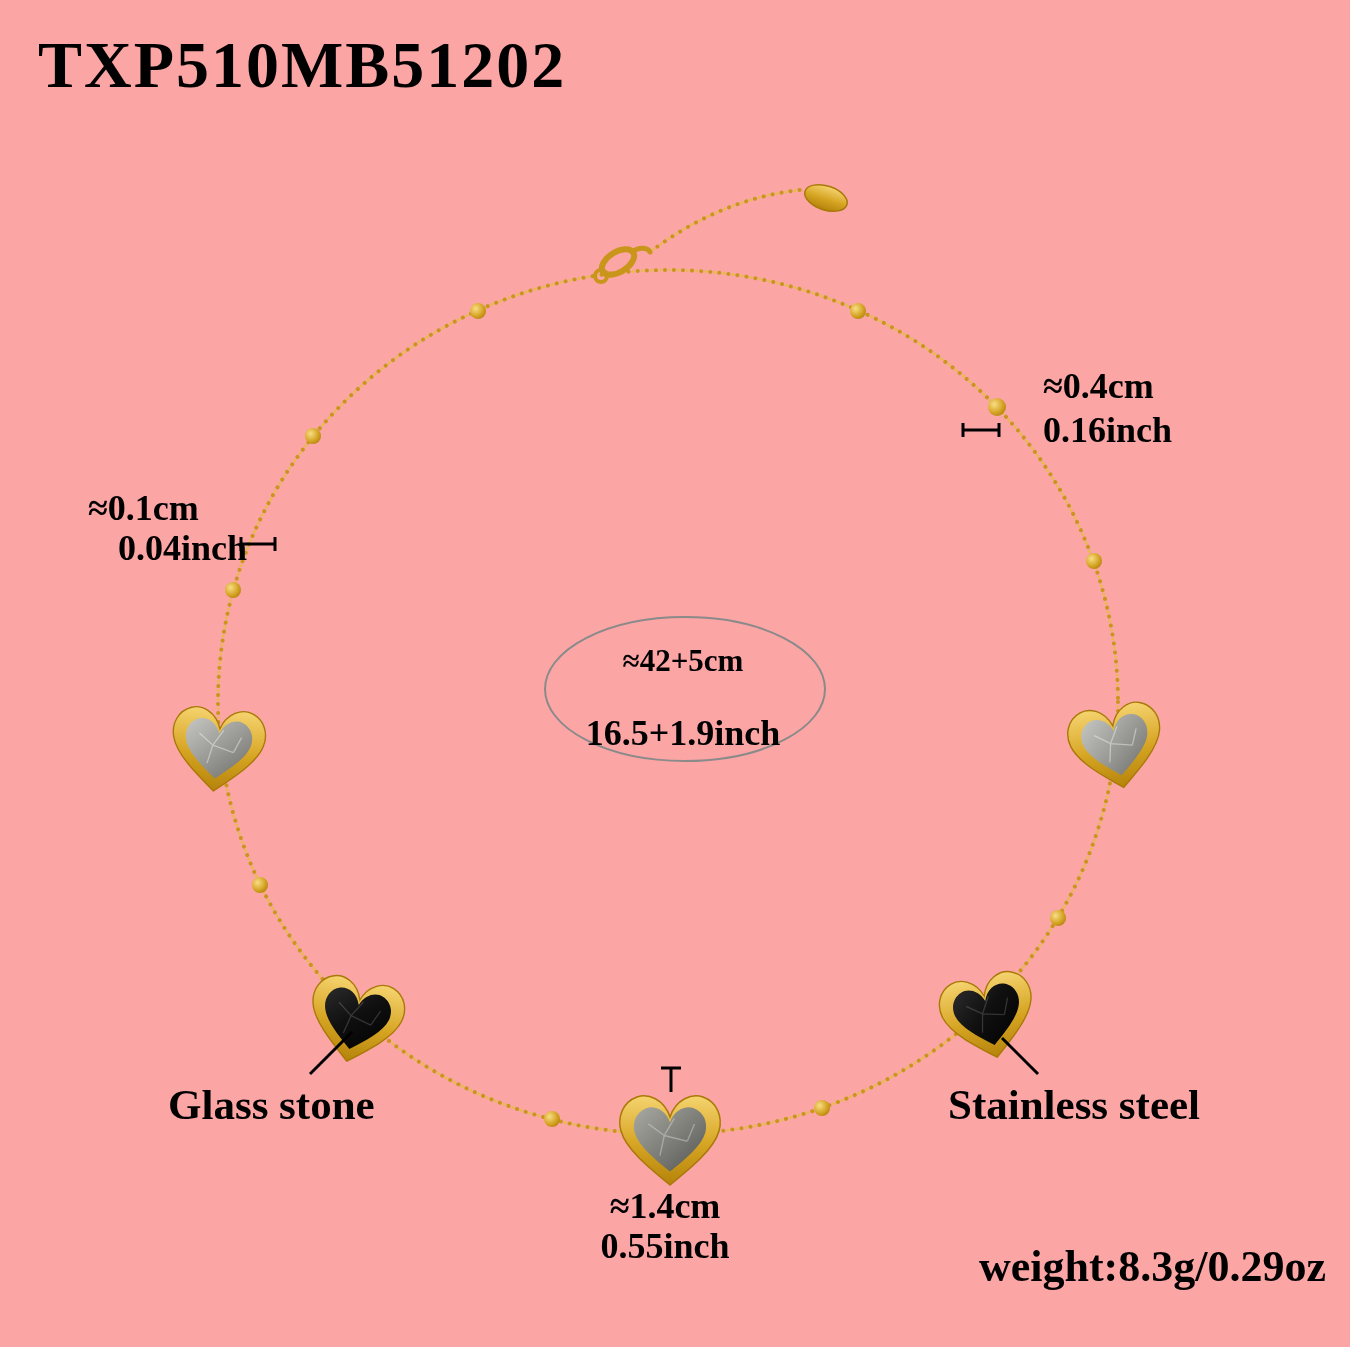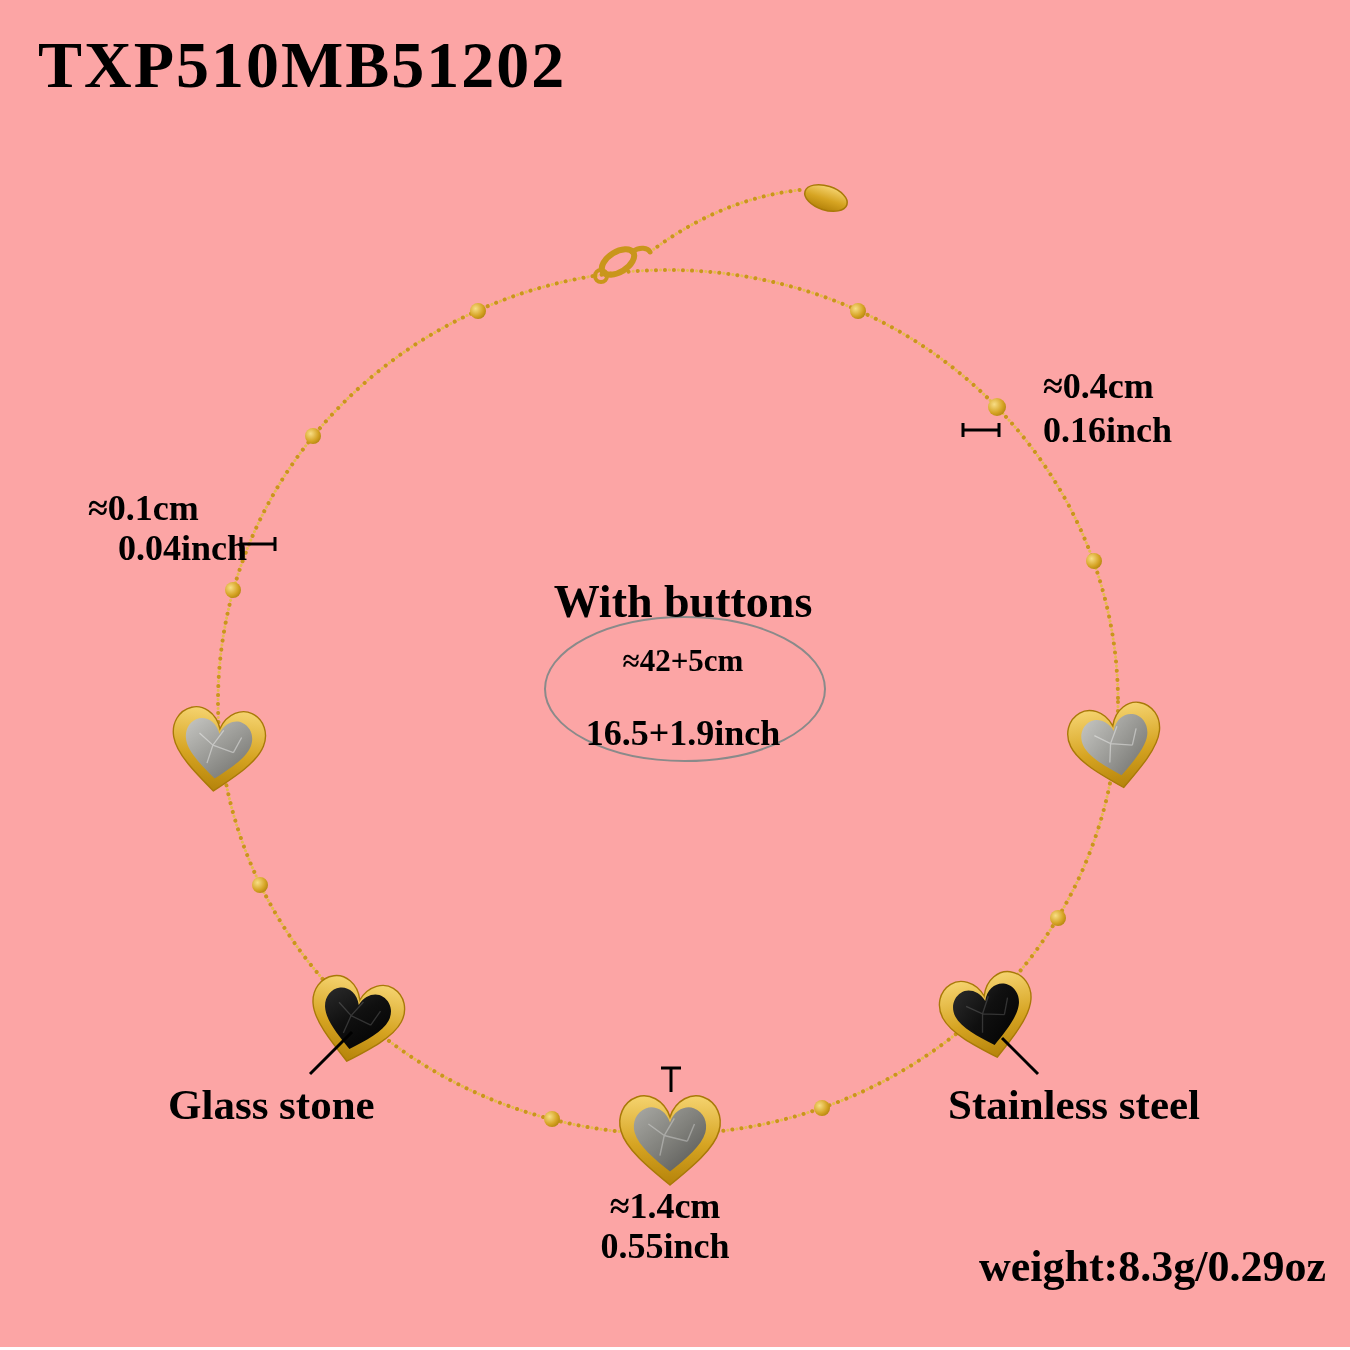--- a/index.html
+++ b/index.html
@@ -155,21 +155,20 @@
   </svg>
 
   <div class="txt title">TXP510MB51202</div>
 
   <div class="txt ann ann-bead-cm">≈0.4cm</div>
   <div class="txt ann ann-bead-inch">0.16inch</div>
 
   <div class="txt ann ann-chain-cm">≈0.1cm</div>
   <div class="txt ann ann-chain-inch">0.04inch</div>
 
-  <div class="txt len-label">With buttons</div>
   <div class="txt len-cm">≈42+5cm</div>
   <div class="txt len-inch">16.5+1.9inch</div>
 
   <div class="txt mat mat-steel">Stainless steel</div>
   <div class="txt mat mat-glass">Glass stone</div>
 
   <div class="txt ann ann-pend-cm">≈1.4cm</div>
   <div class="txt ann ann-pend-inch">0.55inch</div>
 
   <div class="txt weight">weight:8.3g/0.29oz</div>

